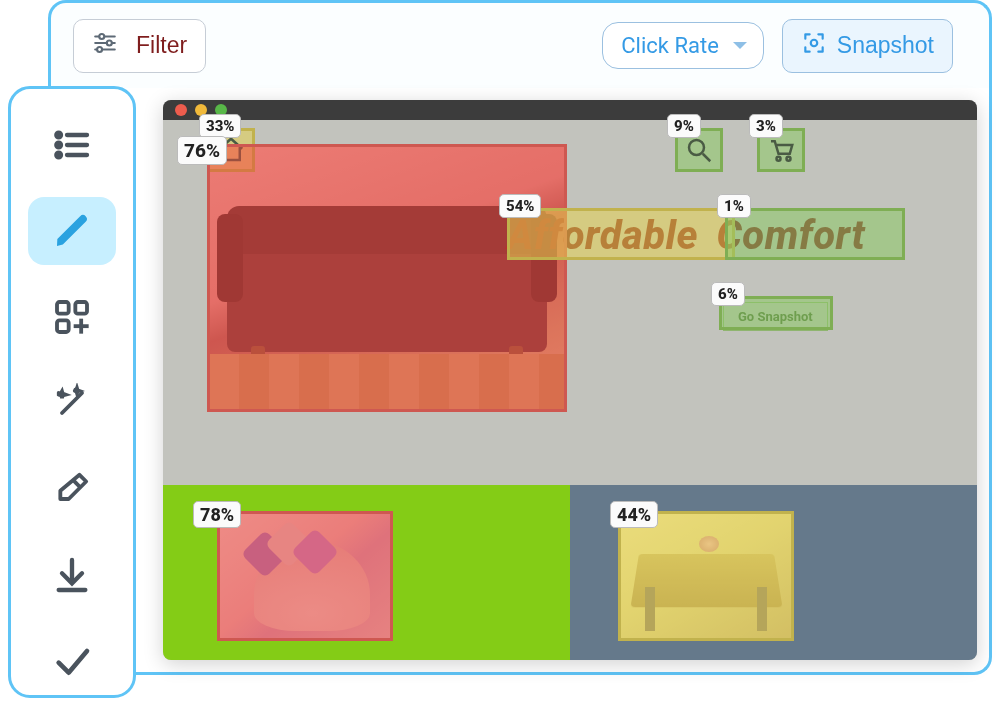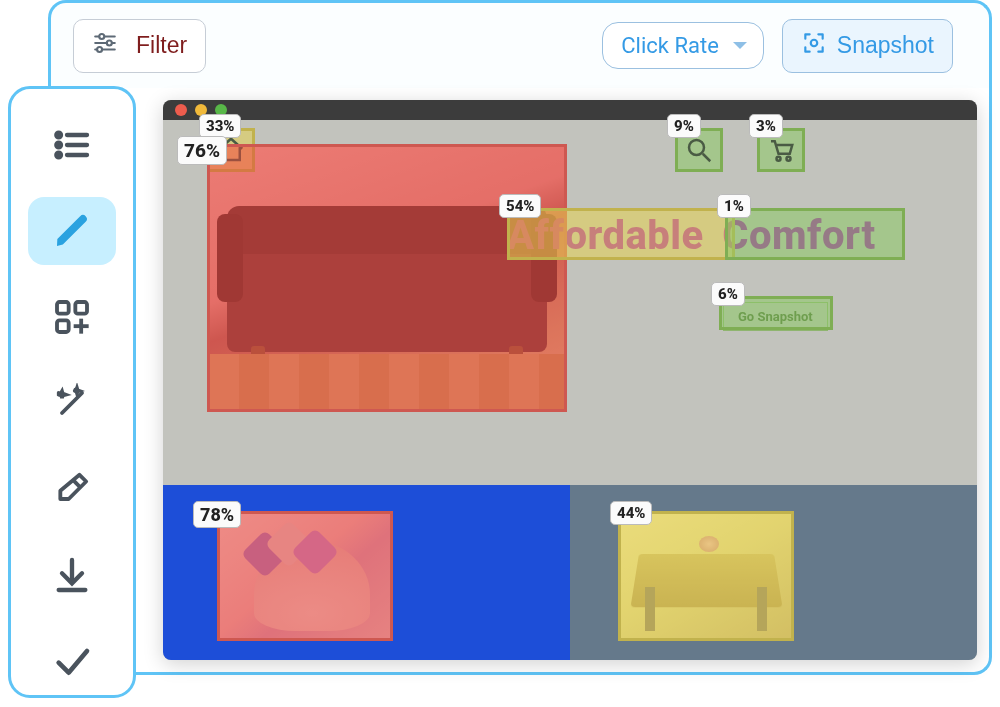--- a/index.html
+++ b/index.html
@@ -182,36 +182,37 @@
     background: repeating-linear-gradient(90deg,#d6a773 0 30px,#c99961 30px 60px);
   }
 
   .tagline {
     position: absolute;
     top: 92px;
     left: 340px;
     font-size: 40px;
     font-weight: 800;
     letter-spacing: .5px;
-    color: #a21caf;
+    color: #7f1d1d;
     white-space: nowrap;
+    font-style: italic;
   }
   .tag-word { display: inline-block; padding: 0 4px; }
   .cta {
     position: absolute;
     top: 182px; left: 560px;
     font-size: 13px; font-weight: 700;
     color: #4b6b34;
     border: 1px solid #8fb56f;
     padding: 6px 14px;
   }
 
   .cols { display: flex; height: 175px; }
   .col { flex: 1; position: relative; }
-  .col.left { background: #1d4ed8; }
+  .col.left { background: #84cc16; }
   .col.right { background: #65798b; }
   .card {
     position: absolute;
     top: 26px;
     width: 176px;
     height: 130px;
     border: 3px solid;
   }
   .card.red {
     left: 54px;
@@ -452,20 +453,20 @@
         </div>
         <div class="col right">
           <div class="card yellow">
             <div class="table"></div>
               <div class="leg l"></div>
               <div class="leg r"></div>
               <div class="plant"></div>
           </div>
           <div class="hb" style="top:26px;left:48px;width:176px;height:130px;">
             <div class="ov yellow"></div>
-            <span class="lab" style="top:-10px;left:-8px;font-size:15px;">44%</span>
+            <span class="lab" style="top:-10px;left:-8px;font-size:18px;">44%</span>
           </div>
         </div>
       </div>
 
     </div>
   </div>
 </div>
 
 </body></html>

